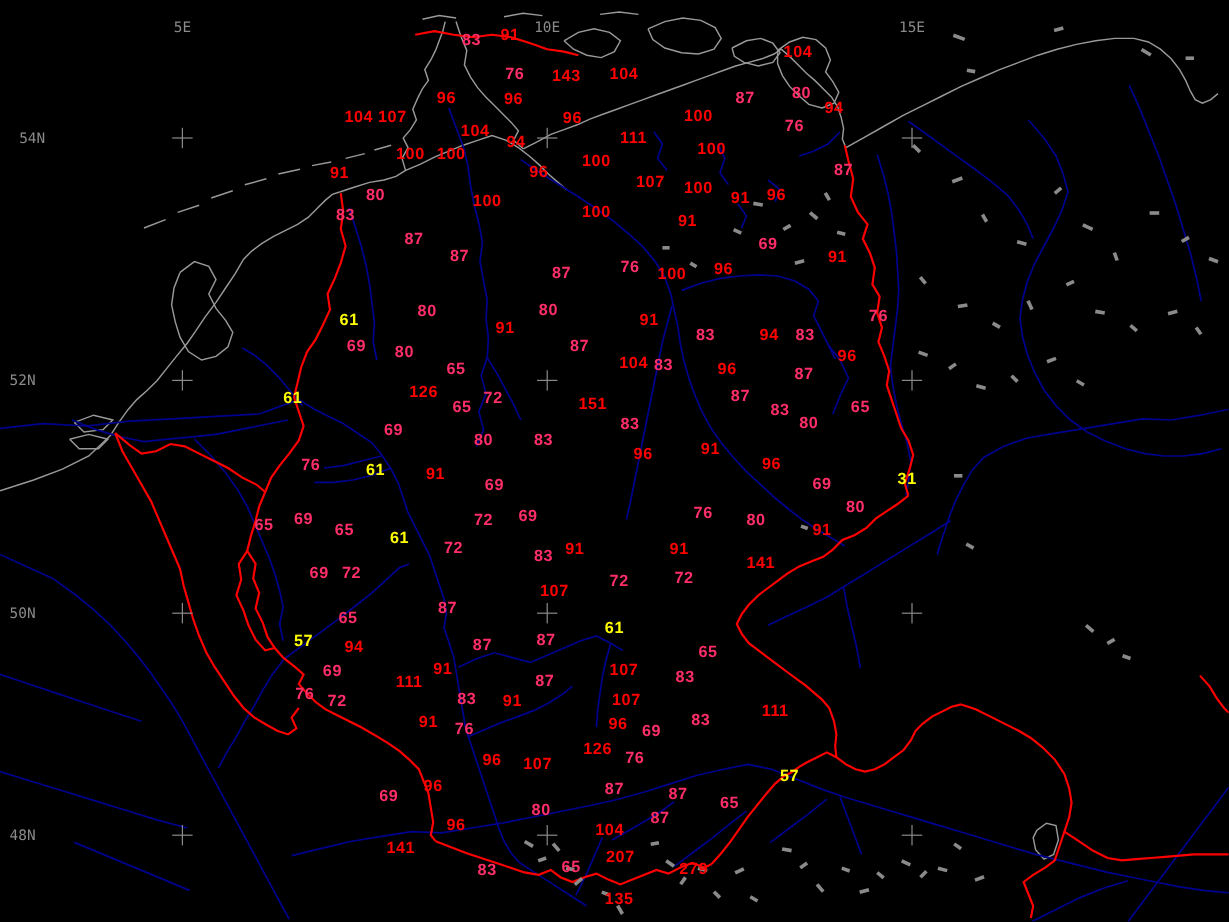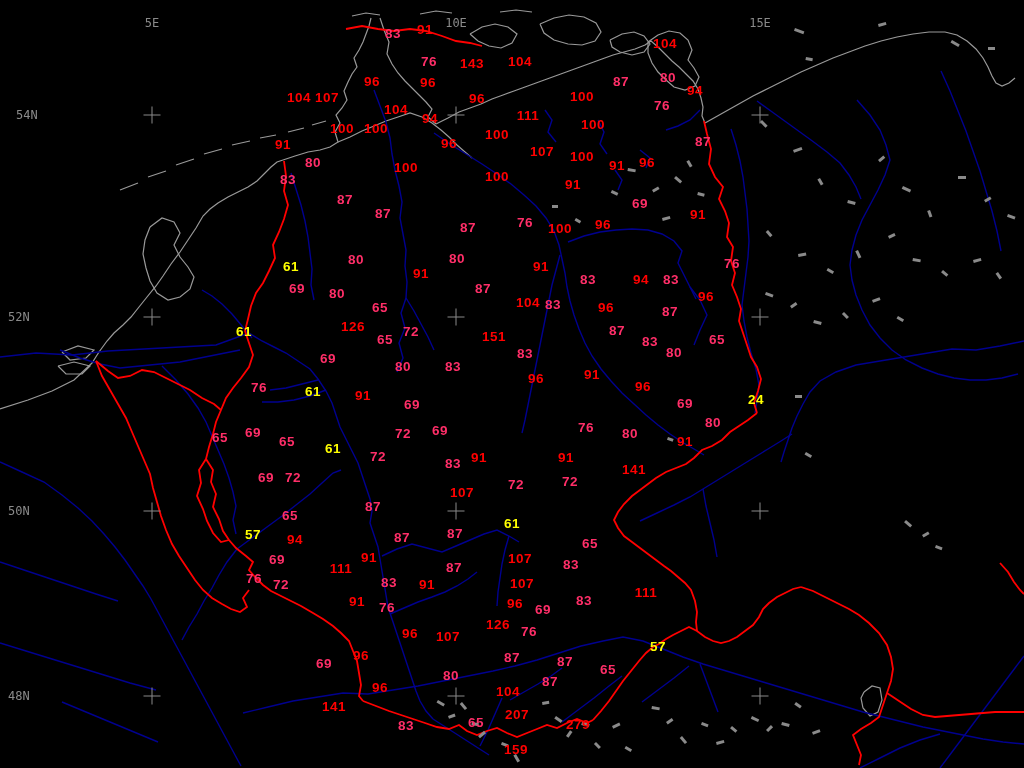--- a/index.html
+++ b/index.html
@@ -281,21 +281,21 @@
       <div class="station" style="left: 403px; top: 366px; color: rgb(255, 46, 104);">80</div>
       <div class="station" style="left: 453px; top: 366px; color: rgb(255, 46, 104);">83</div>
       <div class="station" style="left: 536px; top: 378px; color: rgb(255, 0, 0);">96</div>
       <div class="station" style="left: 592px; top: 374px; color: rgb(255, 0, 0);">91</div>
       <div class="station" style="left: 259px; top: 387px; color: rgb(255, 46, 104);">76</div>
       <div class="station" style="left: 313px; top: 391px; color: rgb(255, 255, 0);">61</div>
       <div class="station" style="left: 363px; top: 395px; color: rgb(255, 0, 0);">91</div>
       <div class="station" style="left: 643px; top: 386px; color: rgb(255, 0, 0);">96</div>
       <div class="station" style="left: 412px; top: 404px; color: rgb(255, 46, 104);">69</div>
       <div class="station" style="left: 685px; top: 403px; color: rgb(255, 46, 104);">69</div>
-      <div class="station" style="left: 756px; top: 399px; color: rgb(255, 255, 0);">24</div>
+      <div class="station" style="left: 756px; top: 399px; color: rgb(255, 255, 0);">31</div>
       <div class="station" style="left: 713px; top: 422px; color: rgb(255, 46, 104);">80</div>
       <div class="station" style="left: 630px; top: 433px; color: rgb(255, 46, 104);">80</div>
       <div class="station" style="left: 586px; top: 427px; color: rgb(255, 46, 104);">76</div>
       <div class="station" style="left: 220px; top: 437px; color: rgb(255, 46, 104);">65</div>
       <div class="station" style="left: 253px; top: 432px; color: rgb(255, 46, 104);">69</div>
       <div class="station" style="left: 287px; top: 441px; color: rgb(255, 46, 104);">65</div>
       <div class="station" style="left: 333px; top: 448px; color: rgb(255, 255, 0);">61</div>
       <div class="station" style="left: 403px; top: 433px; color: rgb(255, 46, 104);">72</div>
       <div class="station" style="left: 440px; top: 430px; color: rgb(255, 46, 104);">69</div>
       <div class="station" style="left: 378px; top: 456px; color: rgb(255, 46, 104);">72</div>
@@ -346,16 +346,16 @@
       <div class="station" style="left: 658px; top: 646px; color: rgb(255, 255, 0);">57</div>
       <div class="station" style="left: 451px; top: 675px; color: rgb(255, 46, 104);">80</div>
       <div class="station" style="left: 550px; top: 681px; color: rgb(255, 46, 104);">87</div>
       <div class="station" style="left: 380px; top: 687px; color: rgb(255, 0, 0);">96</div>
       <div class="station" style="left: 508px; top: 691px; color: rgb(255, 0, 0);">104</div>
       <div class="station" style="left: 334px; top: 706px; color: rgb(255, 0, 0);">141</div>
       <div class="station" style="left: 517px; top: 714px; color: rgb(255, 0, 0);">207</div>
       <div class="station" style="left: 406px; top: 725px; color: rgb(255, 46, 104);">83</div>
       <div class="station" style="left: 476px; top: 722px; color: rgb(255, 46, 104);">65</div>
       <div class="station" style="left: 578px; top: 724px; color: rgb(255, 0, 0);">279</div>
-      <div class="station" style="left: 516px; top: 749px; color: rgb(255, 0, 0);">159</div>
+      <div class="station" style="left: 516px; top: 749px; color: rgb(255, 0, 0);">135</div>
     </div>
 
 </div>
 
 </body></html>

